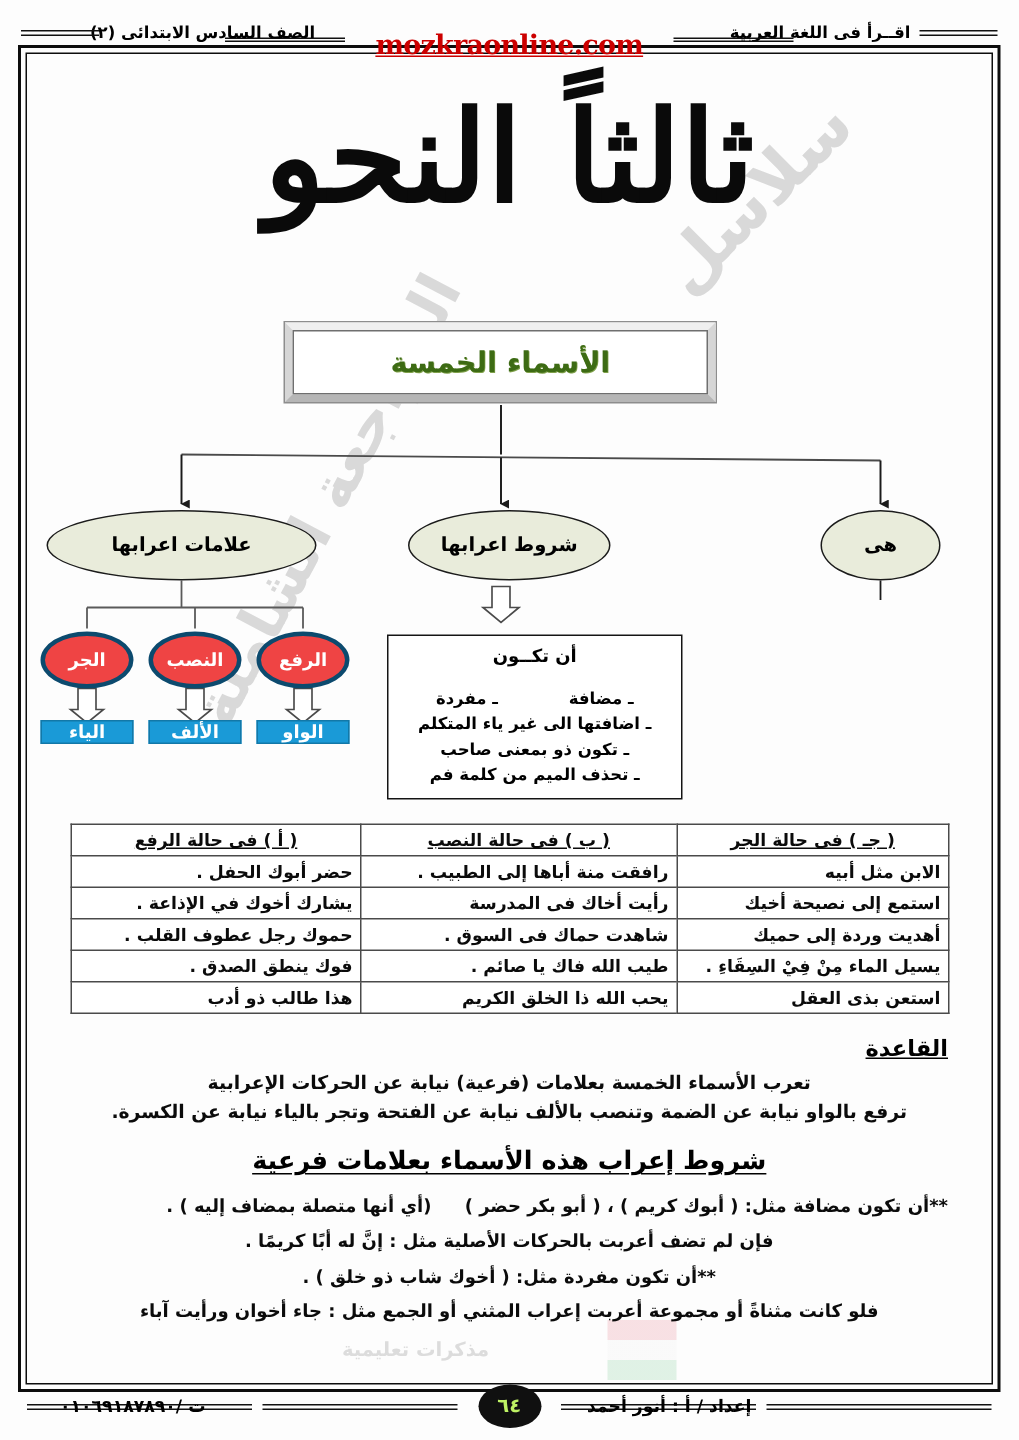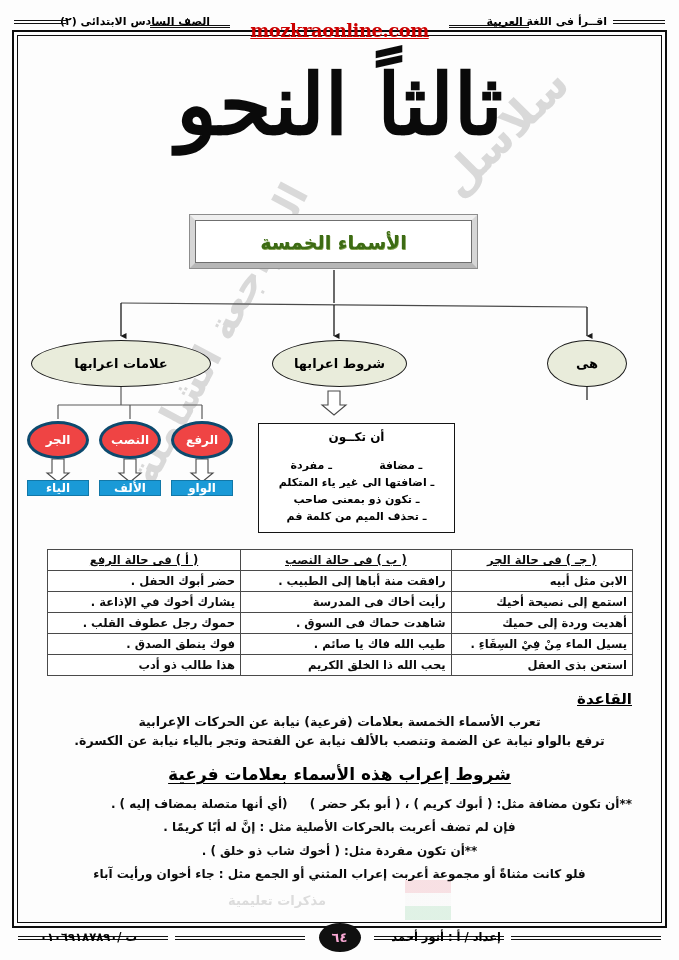--- a/index.html
+++ b/index.html
@@ -443,21 +443,21 @@
     transform: translateX(-50%);
     width: 42px; height: 29px;
     background: #101010;
     border-radius: 50%;
     display: flex;
     align-items: center;
     justify-content: center;
     z-index: 6;
   }
   .page-badge span {
-    color: #f9a8d4;
+    color: #bef264;
     font-size: 13px;
     font-weight: 700;
   }
 </style>
 </head>
 <body>
 
 <div id="page">
 
   <div class="wm wm-1">سلاسل</div>

